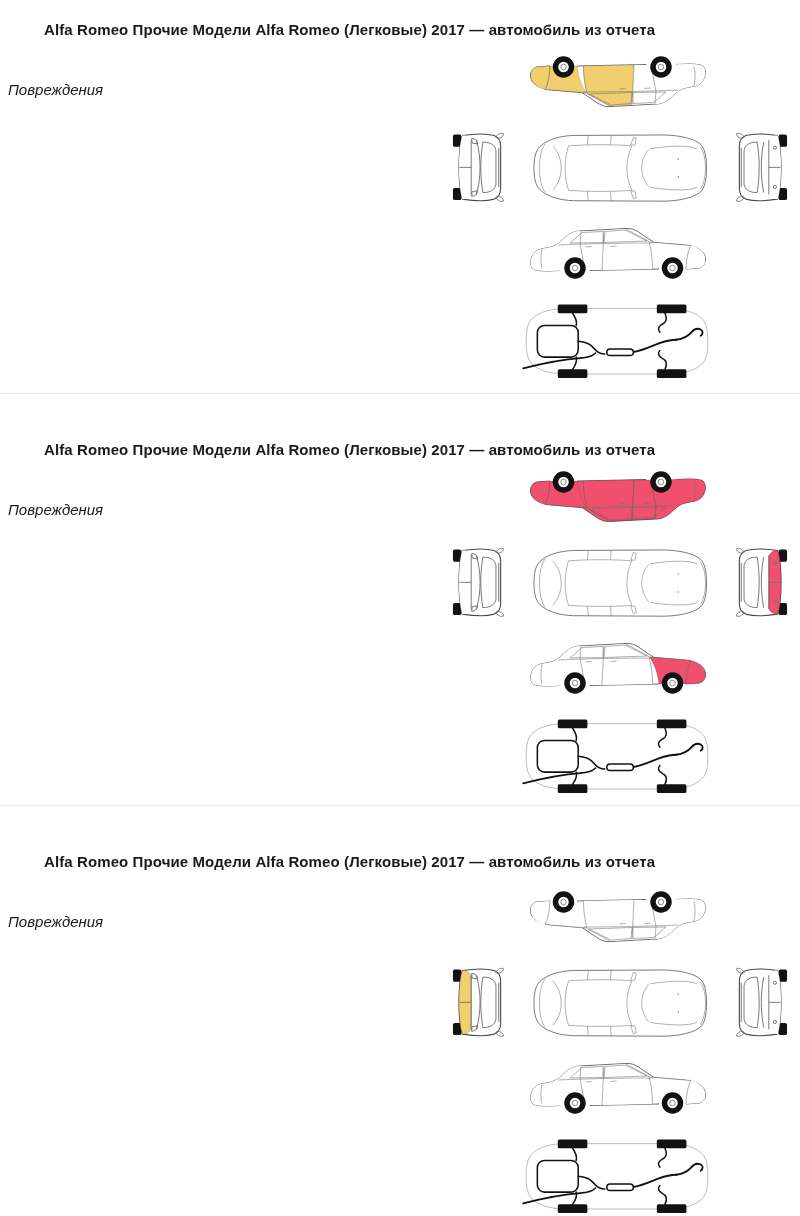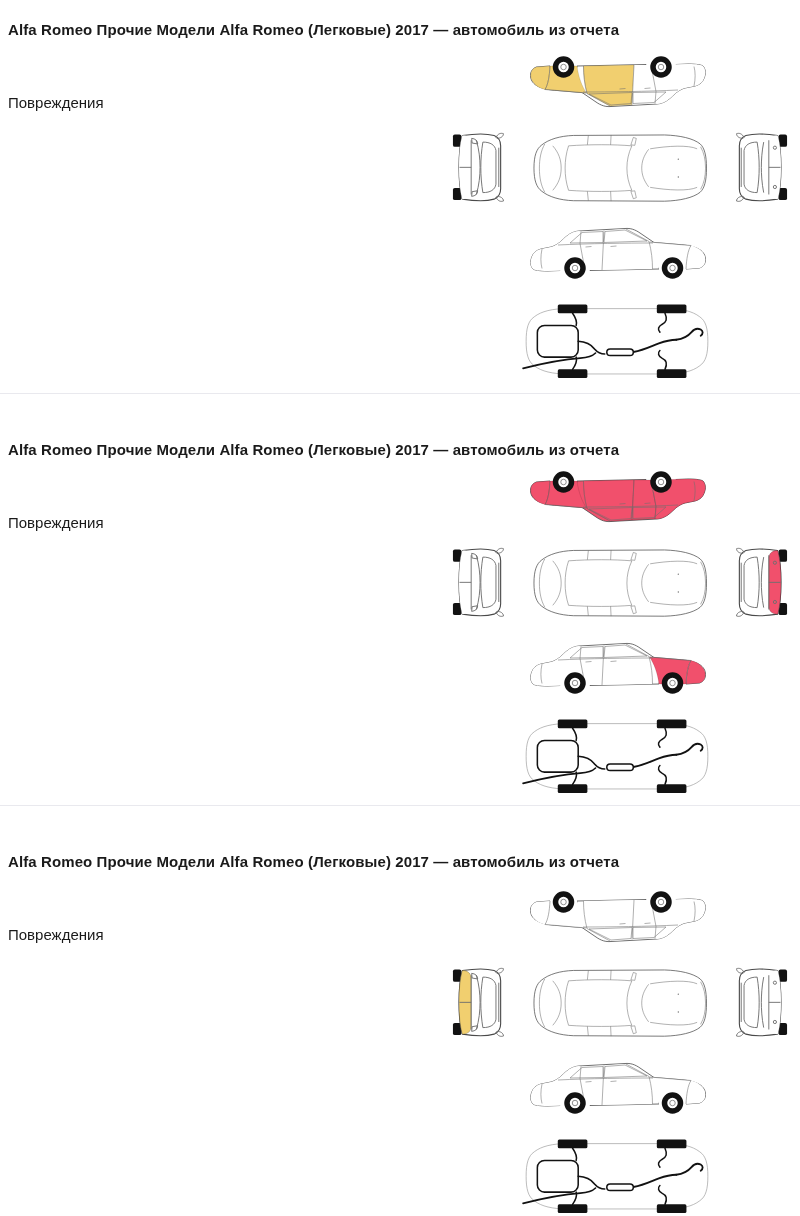--- a/index.html
+++ b/index.html
@@ -5,22 +5,22 @@
   html,body{margin:0;padding:0;background:#fff;}
   body{
     width:800px;height:1216px;position:relative;overflow:hidden;
     font-family:"Liberation Sans",sans-serif;color:#1a1a1a;
   }
   .section{position:relative;box-sizing:border-box;padding:20px 8px 0 8px;}
   .section.divided{border-top:1px solid #e9e9ee;padding-top:46px;}
   #sec0{height:393px;}
   #sec1{height:412px;}
   #sec2{height:411px;}
-  .section-title{font-size:15px;font-weight:700;line-height:19px;letter-spacing:.1px;}
-  .damage-label{margin-top:55px;font-size:15px;font-weight:400;}
+  .section-title{font-size:15px;font-weight:700;line-height:19px;letter-spacing:.1px;margin-left:36px;}
+  .damage-label{margin-top:42px;font-size:15px;font-weight:400;font-style:italic;}
   .diagram{position:absolute;right:0;width:350px;height:332px;}
   #sec0 .diagram{top:55px;}
   #sec1 .diagram{top:76px;}
   #sec2 .diagram{top:84px;}
   .view{position:absolute;}
   .view svg{display:block;width:100%;height:auto;}
   .v-leftside{left:78px;top:0;width:180px;}
   .v-leftside svg{transform:rotate(180deg);}
   .v-front{left:2px;top:74px;width:58px;}
   .v-top{left:80px;top:76px;width:178px;}

